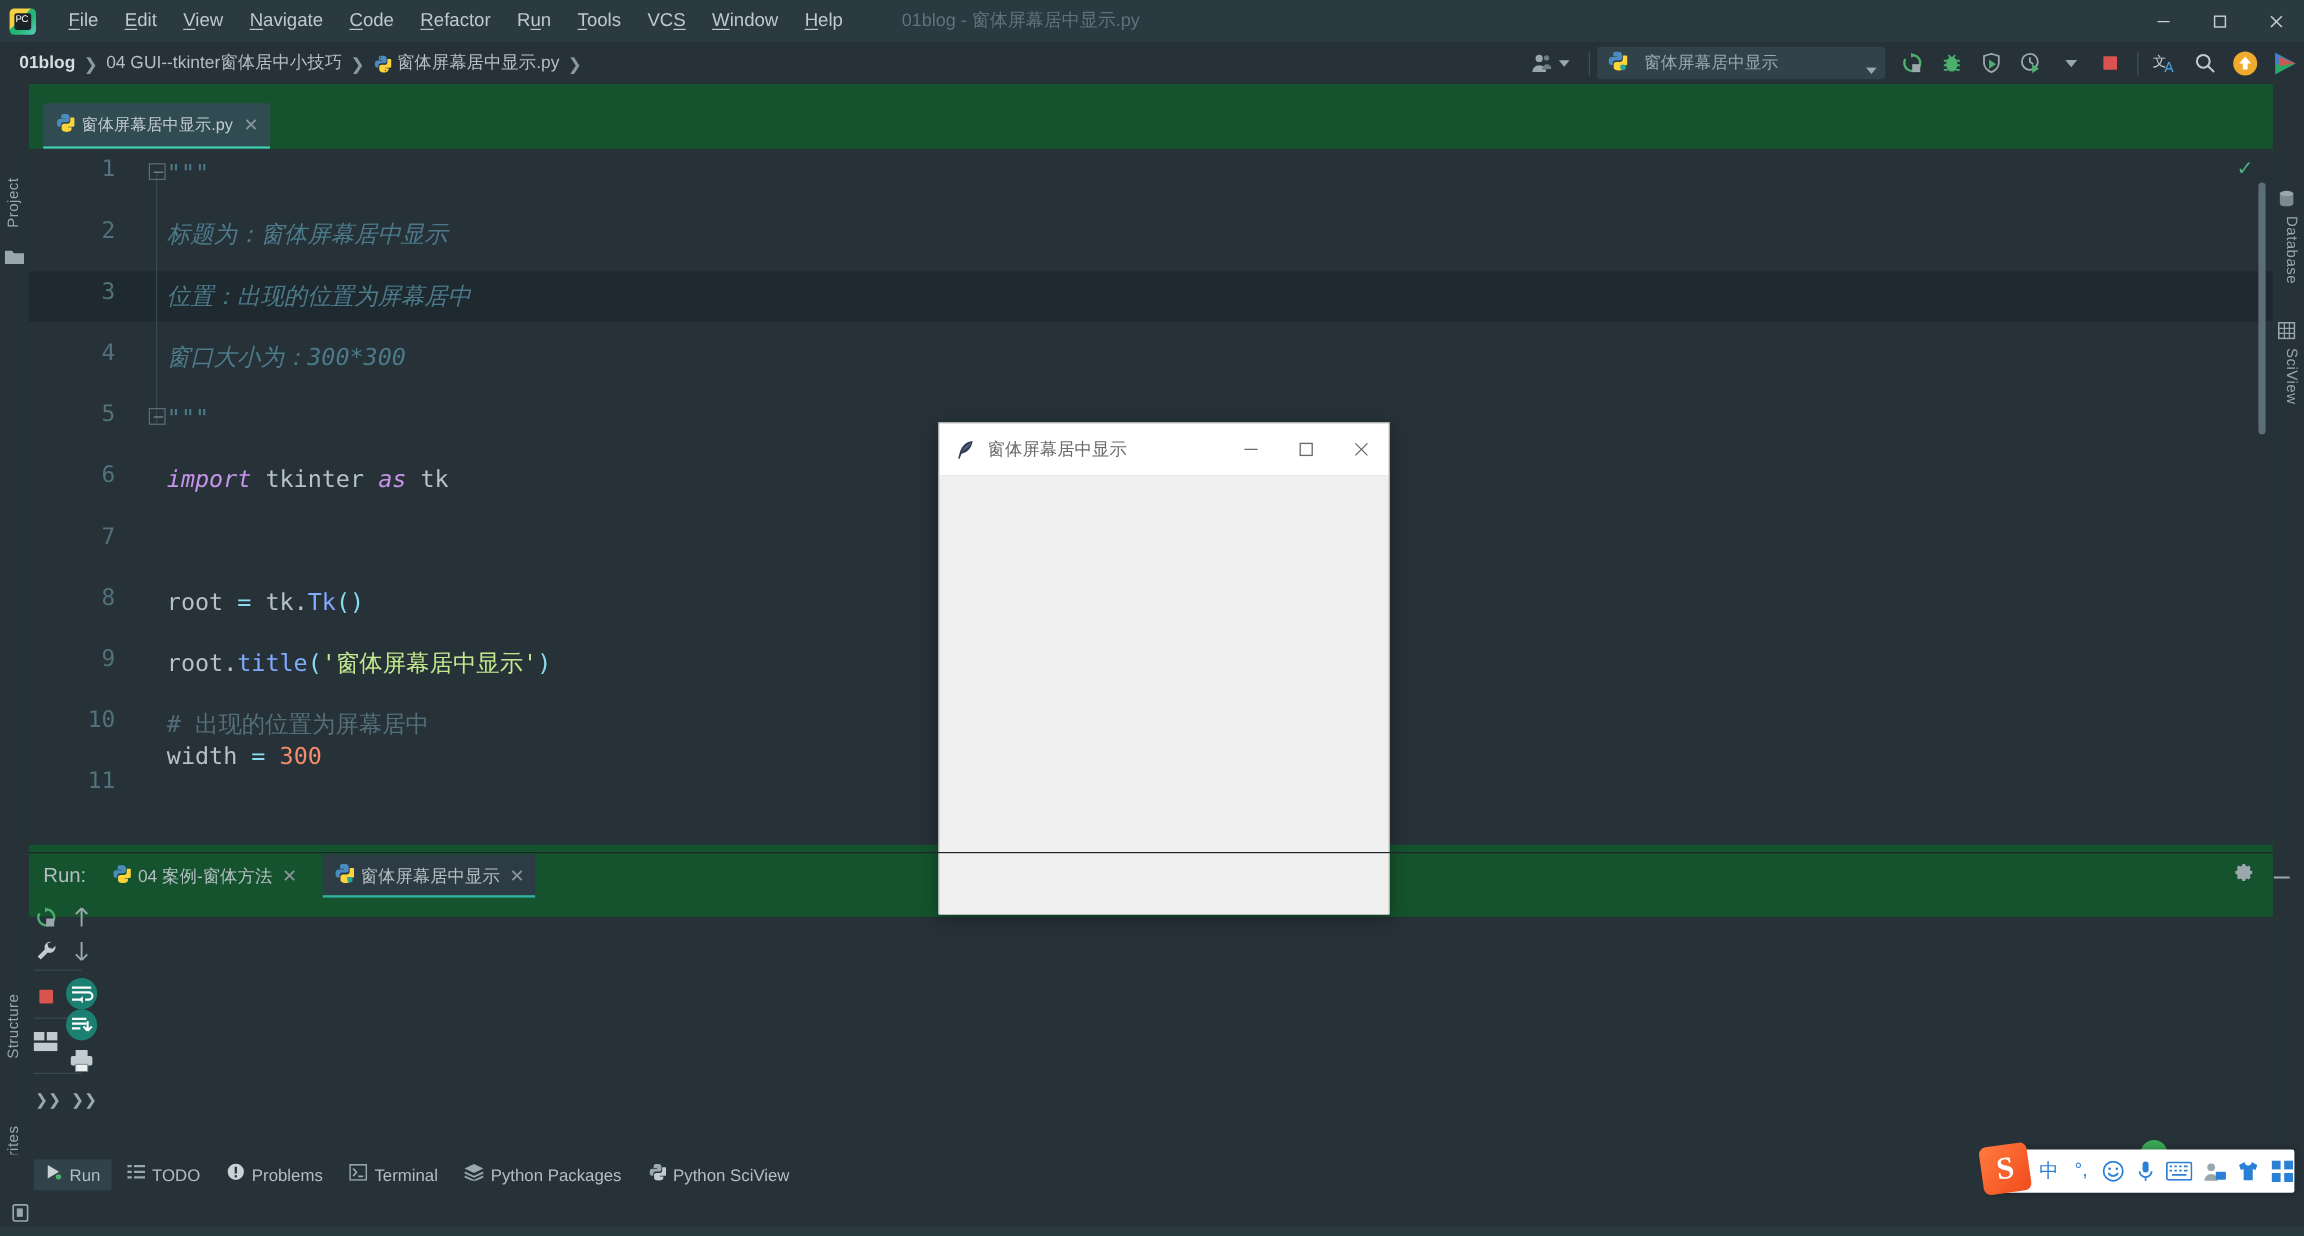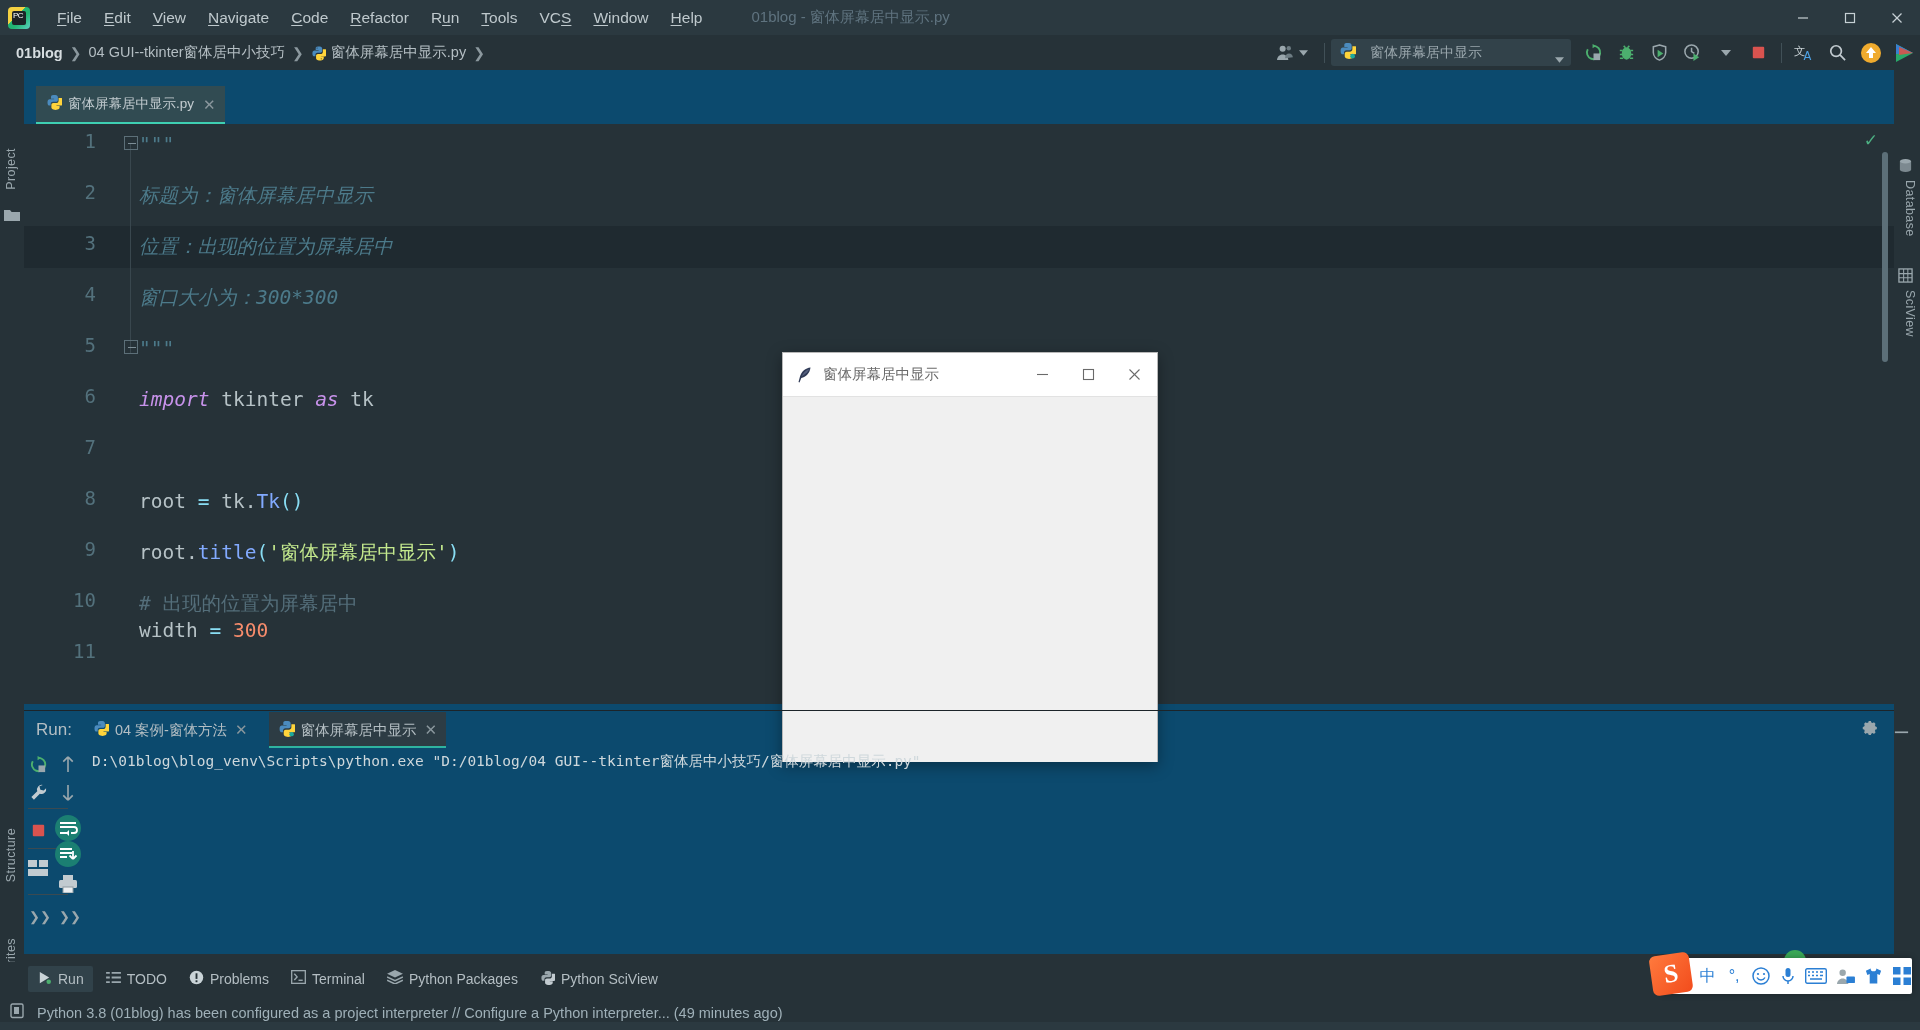--- a/index.html
+++ b/index.html
@@ -2,21 +2,21 @@
 <html><head>
 <meta charset="utf-8">
 <style>
   * { box-sizing: border-box; margin:0; padding:0; }
   html,body{
     width:1920px; height:1030px; overflow:hidden;
     background:#263238;
     font-family:"Liberation Sans", sans-serif;
     -webkit-font-smoothing:antialiased;
   }
-  #app{ position:relative; width:1920px; height:954px; background:#0c4a6e; }
+  #app{ position:relative; width:1920px; height:764px; background:#14532d; }
 
   
   .titlebar{
     position:absolute; left:0; top:0; width:1920px; height:35px;
     background:#2b3940; display:flex; align-items:center;
   }
   .pc-logo{ width:26px;height:26px; margin-left:6px; position:relative; flex:0 0 auto;}
   .pc-logo .sq{ position:absolute; left:2px; top:2px; width:22px;height:22px; border-radius:4px;
     background:linear-gradient(135deg,#f4d142 0%,#f4d142 40%,#22b573 41%,#22b573 60%,#5dd0c3 100%); }
   .pc-logo .inner{ position:absolute; left:6px; top:6px; width:14px;height:14px; background:#1c2327; border-radius:2px;}
@@ -522,21 +522,20 @@
           <rect x="5" y="0" width="10" height="5" fill="#c2cbd0"></rect>
           <rect x="1" y="5" width="18" height="8" rx="1.5" fill="#c2cbd0"></rect>
           <rect x="5" y="12" width="10" height="6" fill="#eceff1" stroke="#8d9aa0"></rect>
         </svg>
     </div>
     <div class="rsb-div" style="top:142px"></div>
     <div class="rsb" style="left:4px;top:152px; color:#9aa7ad; font-size:13px">❯❯</div>
     <div class="rsb" style="left:34px;top:152px; color:#9aa7ad; font-size:13px">❯❯</div>
   </div>
 
-  <div class="console">D:\01blog\blog_venv\Scripts\python.exe "D:/01blog/04 GUI--tkinter窗体居中小技巧/窗体屏幕居中显示.py"</div>
 
   <div class="btmbar">
     <div class="bb active">
       <span>
         <svg width="15" height="15" viewBox="0 0 16 16">
             <path d="M3 2l10 6-10 6z" fill="#c9d3d7"></path>
             <circle cx="12.5" cy="12.5" r="2.4" fill="#4caf6e"></circle>
           </svg>
       </span>
       <span class="lb">Run</span>
@@ -590,21 +589,20 @@
     </div>
   </div>
 
   <div class="statusbar">
     <span style="margin-left:10px">
       <svg width="15" height="16" viewBox="0 0 15 16">
           <rect x="1" y="1" width="12" height="13.5" rx="1.5" fill="none" stroke="#9aa7ad" stroke-width="1.4"></rect>
           <rect x="4" y="4" width="5" height="7" fill="#9aa7ad"></rect>
         </svg>
     </span>
-    <span class="st-msg">Python 3.8 (01blog) has been configured as a project interpreter // Configure a Python interpreter... (49 minutes ago)</span>
   </div>
 
   <div class="ime-dot"></div>
   <div class="ime">
     <span class="ime-s">S</span>
     <span class="ime-it" style="margin-left:38px">中</span>
     <span class="ime-it">°,</span>
     <span class="ime-it">
       <svg width="18" height="18" viewBox="0 0 18 18">
           <circle cx="9" cy="9" r="8" fill="none" stroke="#2b7fd4" stroke-width="1.5"></circle>

